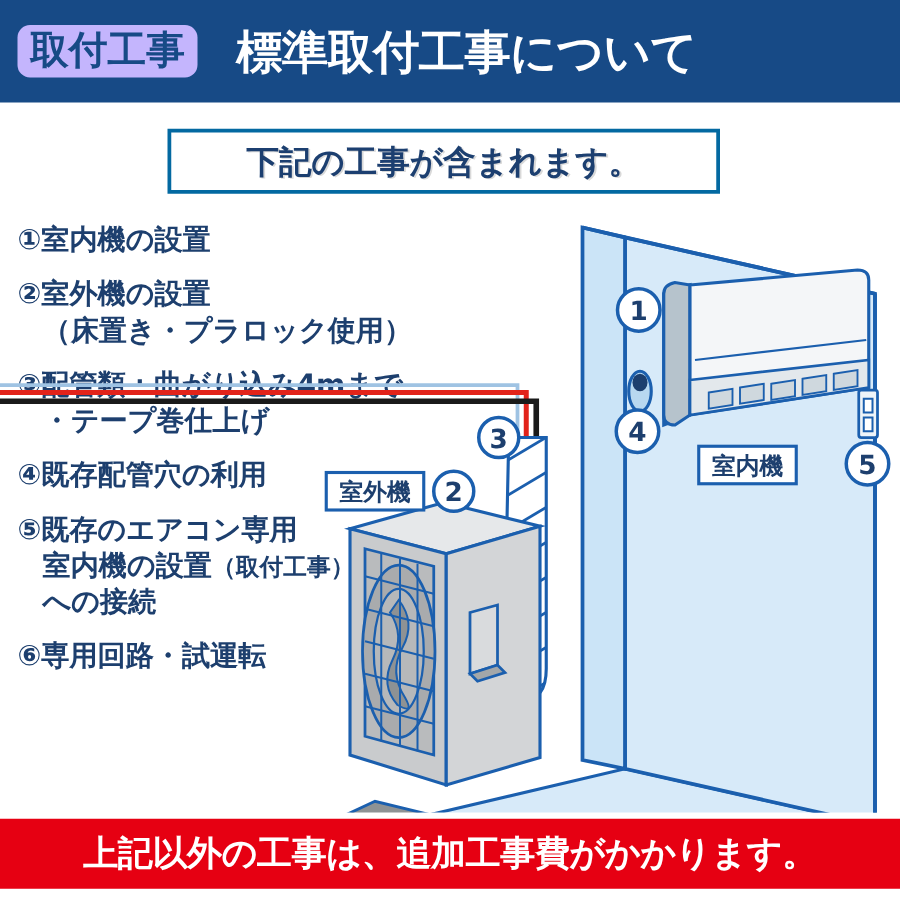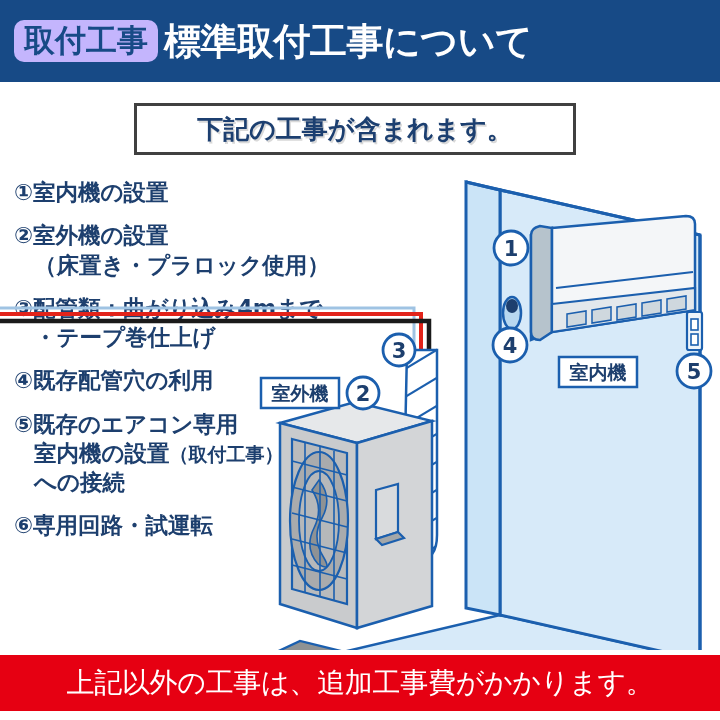--- a/index.html
+++ b/index.html
@@ -22,32 +22,32 @@
     border-radius:10px;
     padding:4px 10px 6px 10px;
     color:#174a86;
     font-size:31px;
     font-weight:bold;
     letter-spacing:0px;
     line-height:1.05;
     white-space:nowrap;
   }
   .header-title{
-    margin-left:6px;
+    margin-left:31px;
     color:#ffffff;
     font-size:37px;
     font-weight:bold;
     letter-spacing:-0.5px;
     white-space:nowrap;
     line-height:1.0;
   }
   
   .subtitle-box{
     position:absolute;left:134px;top:103px;width:442px;height:52px;
-    border:3px solid #404040;
+    border:3px solid #0369a1;
     background:#ffffff;
     box-sizing:border-box;
     display:flex;align-items:center;justify-content:center;
   }
   .subtitle-text{
     color:#1c3f70;font-weight:bold;font-size:26px;
     text-shadow:1.5px 1.5px 0 #d9d9d9;
     white-space:nowrap;
   }
   
@@ -73,21 +73,21 @@
   .footer{
     position:absolute;left:0;top:655px;width:720px;height:56px;
     background:#e60012;
     display:flex;align-items:center;justify-content:center;
   }
   .footer-notch{
     position:absolute;left:0;top:655px;width:190px;height:9px;
     background:#ffffff;
   }
   .footer-text{
-    color:#ffffff;font-weight:normal;font-size:28px;
+    color:#ffffff;font-weight:bold;font-size:28px;
     letter-spacing:-0.3px;white-space:nowrap;
     position:relative;z-index:2;
   }
   .circ-num{font-family:"DejaVu Sans",sans-serif;}
 </style>
 </head>
 <body>
 
 <div class="header">
   <div class="header-badge">取付工事</div>

